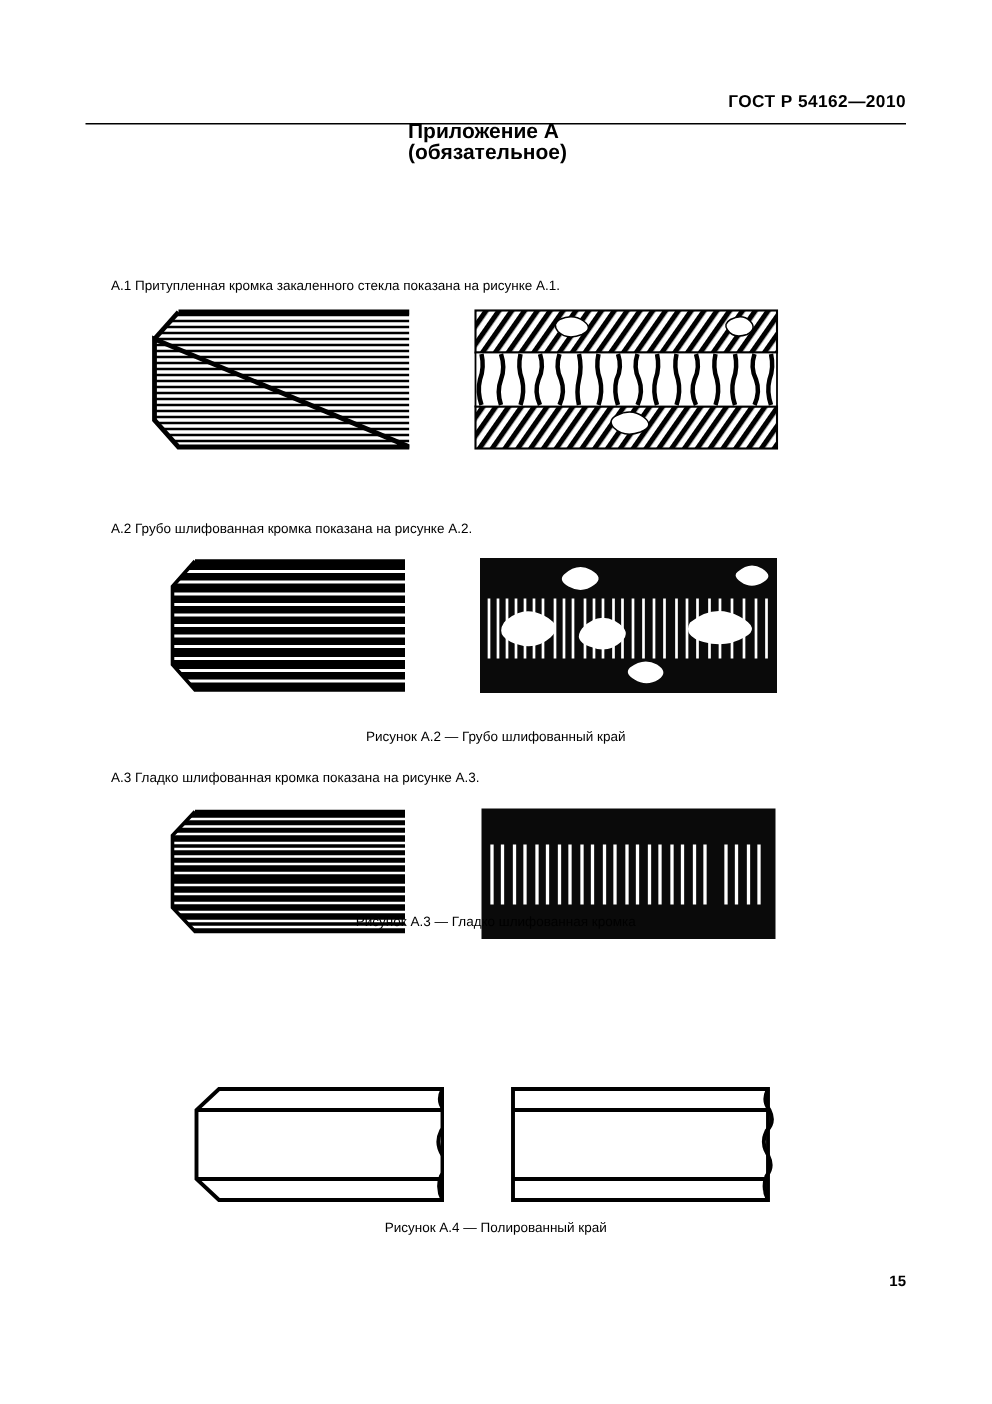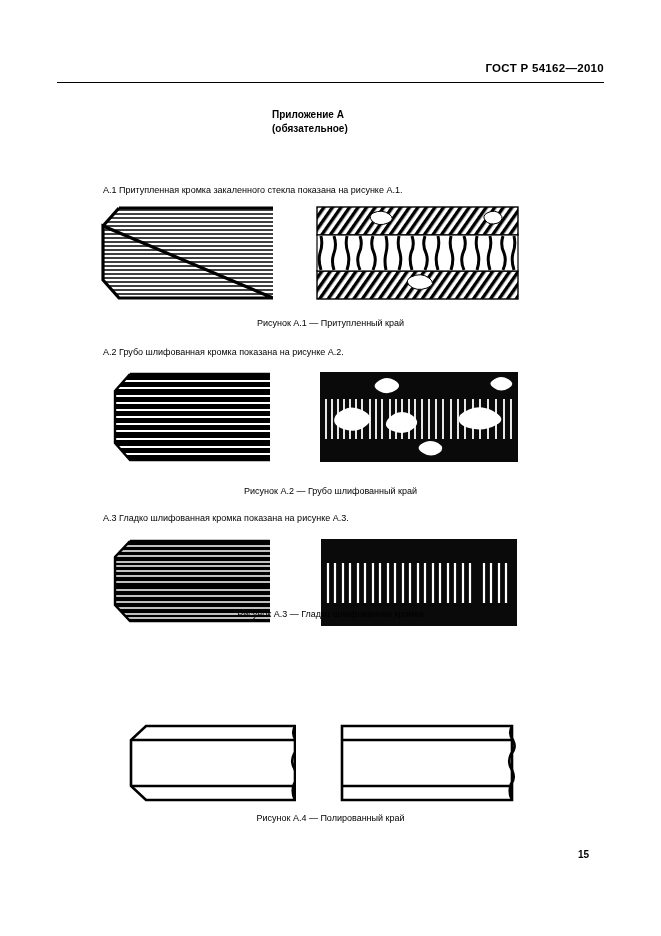--- a/index.html
+++ b/index.html
@@ -31,23 +31,23 @@
   .header-rule {
     position: absolute;
     top: 82px;
     left: 57px;
     right: 57px;
     height: 1px;
     background: #000;
   }
   .annex-block {
     position: absolute;
-    top: 108px;
+    top: 80px;
     left: 272px;
-    font-size: 10px;
+    font-size: 14px;
     font-weight: bold;
     line-height: 14px;
   }
   .annex-block div { white-space: nowrap; }
 
   .section-title {
     position: absolute;
     top: 150px;
     left: 0;
     width: 661px;
@@ -57,42 +57,41 @@
   }
 
   
   .para {
     position: absolute;
     left: 74px;
     width: 530px;
     font-size: 9px;
     line-height: 14px;
     text-align: justify;
-    margin-left: 29px;
   }
   .para.p1 { top: 183px; }
   .para.p2 { top: 345px; }
   .para.p3 { top: 511px; }
   .para.p4 { top: 672px; text-indent: 22px; }
 
   .caption {
     position: absolute;
     left: 0;
     width: 661px;
     text-align: center;
     font-size: 9px;
   }
   .caption.c1 { top: 318px; }
   .caption.c2 { top: 486px; }
   .caption.c3 { top: 609px; }
   .caption.c4 { top: 813px; }
 
   .page-number {
     position: absolute;
-    right: 72px;
+    right: 57px;
     top: 849px;
     font-size: 10px;
     font-weight: bold;
   }
 
   
   .fig { position: absolute; }
   .fig svg { display: block; }
 
   .fig-a1-left  { left: 97px;  top: 205px; }
@@ -193,21 +192,20 @@
         <path d="M188,31 q-3,9 1,17 q3,8 -1,17"></path>
         <path d="M199,31 q2,9 -1,17 q-2,8 1,17"></path>
       </g>
 
       <path d="M58,8 q9,-4 16,1 q7,5 -1,9 q-10,4 -16,-2 q-4,-5 1,-8 Z" fill="#fff" stroke="#000" stroke-width="1"></path>
       <path d="M172,8 q8,-4 13,1 q5,5 -2,9 q-9,3 -13,-3 q-3,-4 2,-7 Z" fill="#fff" stroke="#000" stroke-width="1"></path>
       <path d="M96,72 q10,-5 18,1 q8,6 -2,10 q-11,4 -18,-3 q-4,-5 2,-8 Z" fill="#fff" stroke="#000" stroke-width="1"></path>
     </svg>
   </div>
 
-  <div class="caption c1">Рисунок А.1 — Притупленный край</div>
 
   <div class="para p2">А.2  Грубо шлифованная кромка показана на рисунке А.2.</div>
 
   <div class="fig fig-a2-left">
     <svg width="160" height="92" viewBox="0 0 160 92" xmlns="http://www.w3.org/2000/svg">
       <defs>
         <clipPath id="cpA2">
           <path d="M20,3 L160,3 L160,89 L20,89 L5,72 L5,20 Z"></path>
         </clipPath>
       </defs>

